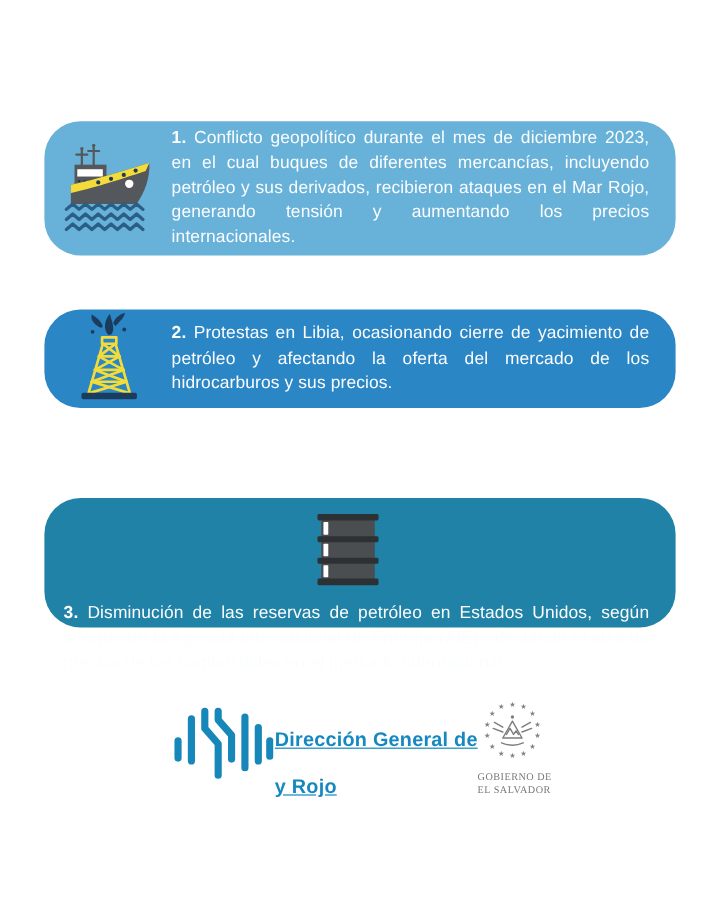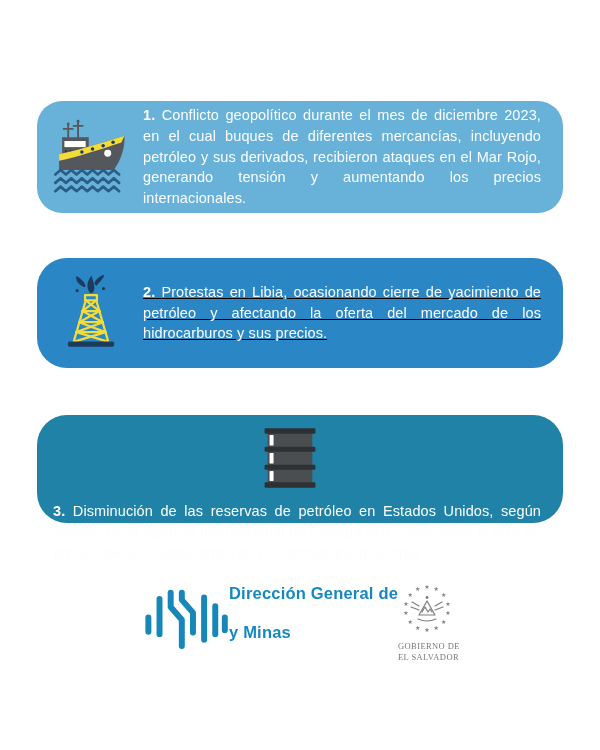--- a/index.html
+++ b/index.html
@@ -6,40 +6,41 @@
   body{font-family:"Liberation Sans","DejaVu Sans",sans-serif;}
   .canvas{position:relative;width:600px;height:750px;background:#ffffff;overflow:hidden;}
 
   .card{
     position:absolute;left:37px;width:526px;
     border-radius:30px;
     display:flex;align-items:center;
     box-sizing:border-box;
     padding:0 22px 0 16px;
   }
-  .card1{top:101px;height:112px;border-radius:25px;}
-  .card2{top:258px;height:110px;text-decoration:underline;}
+  .card1{top:101px;height:112px;}
+  .card2{top:258px;height:82px;}
   .card3{top:415px;height:108px;}
 
   .icon-wrap{width:76px;flex:0 0 76px;display:flex;align-items:center;justify-content:center;margin-right:14px;}
 
   .card-text{
     flex:1;margin:0;color:#fbfdff;
     font-size:14.5px;line-height:20.8px;
     text-align:justify;
     letter-spacing:.1px;
   }
   .card-text .num{font-weight:700;}
 
   .footer{position:absolute;left:0;top:578px;width:600px;height:100px;}
   .dgehm-mark{position:absolute;left:142px;top:10px;}
   .dgehm-text{
-    position:absolute;left:229px;top:6px;margin:0;
+    position:absolute;left:229px;top:30px;margin:0;
     color:#1588c0;font-weight:700;font-size:16.5px;line-height:19.5px;
     letter-spacing:.2px;
+    text-decoration:underline;
   }
   .es-logo{position:absolute;left:398px;top:4px;width:70px;text-align:left;}
   .es-text{margin:1px 0 0 0;font-family:"Liberation Serif","DejaVu Serif",serif;
     font-size:8.5px;line-height:10.5px;color:#787878;letter-spacing:.4px;}
 </style>
 </head>
 <body>
 
 <div class="canvas">
 
@@ -160,21 +161,21 @@
         <path d="M50,5 V14 L64,30 V55"></path>
         <path d="M78,11 V64"></path>
         <path d="M92,22 V57"></path>
         <path d="M104,36 V52"></path>
       </g>
     </svg>
 
     <p class="dgehm-text">
       <span>Dirección General de</span><br>
       <br>
-      <span>y Minas</span>
+      <span>y Rojo</span>
     </p>
 
     <div class="es-logo">
       <svg width="58" height="54" viewBox="0 0 58 54">
         <g fill="#828282" font-size="6" text-anchor="middle" font-family="DejaVu Sans, sans-serif">
           <text x="29" y="7">★</text>
             <text x="38.3" y="9">★</text>
             <text x="45.8" y="15">★</text>
           <text x="50" y="23.6">★</text>
             <text x="50" y="33.2">★</text>

